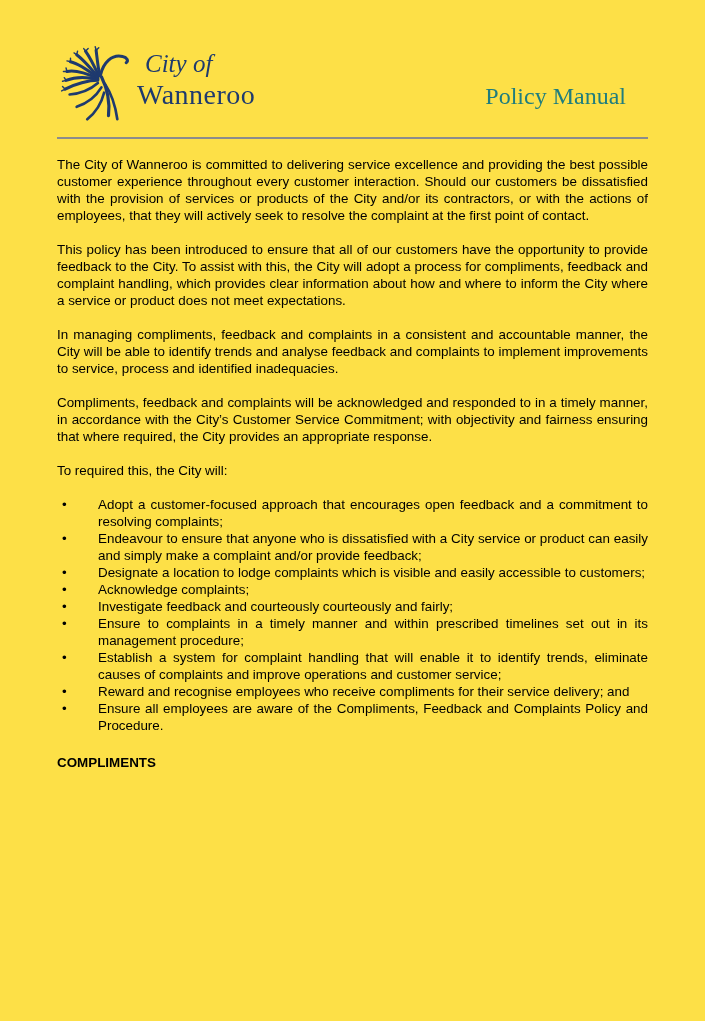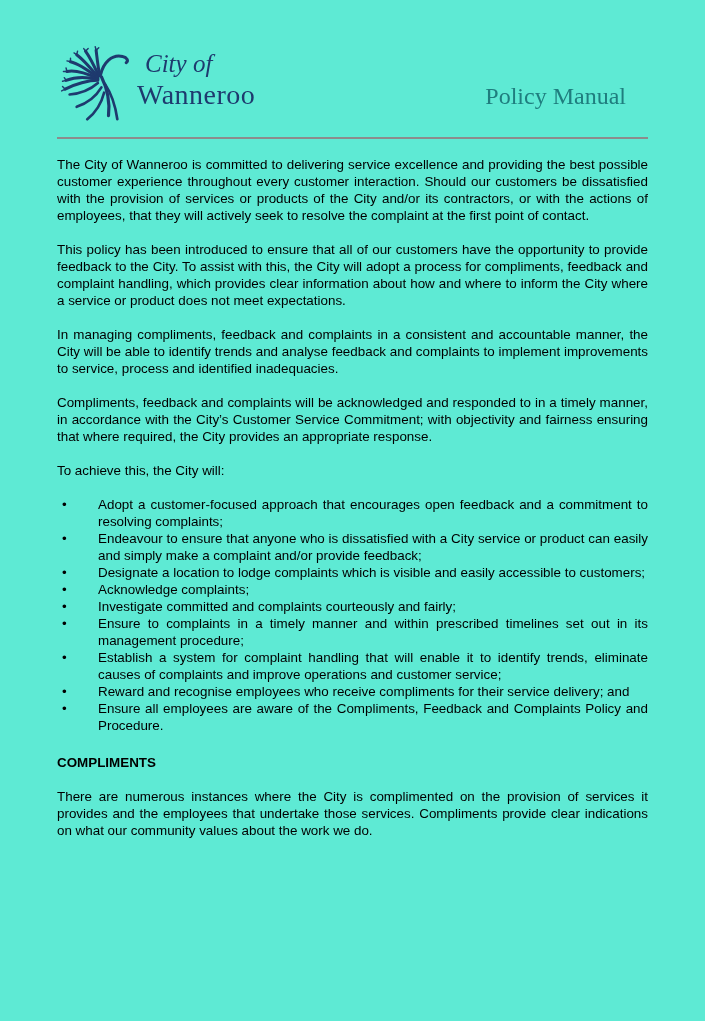--- a/index.html
+++ b/index.html
@@ -2,21 +2,21 @@
 <html><head>
 <meta charset="utf-8">
 <style>
   * { box-sizing: border-box; }
   html, body { margin: 0; padding: 0; background: #ffffff; }
   .page {
     width: 705px;
     min-height: 1021px;
     margin: 0 auto;
     padding: 45px 57px 40px 57px;
-    background: #5eead4;
+    background: #fde047;
     font-family: "Liberation Sans", sans-serif;
     font-size: 13.4px;
     line-height: 17px;
     color: #000000;
   }
   
   .doc-header {
     display: flex;
     justify-content: space-between;
     align-items: flex-end;
@@ -136,42 +136,42 @@
 
 
     <p class="para">The City of Wanneroo is committed to delivering service excellence and providing the best possible customer experience throughout every customer interaction. Should our customers be dissatisfied with the provision of services or products of the City and/or its contractors, or with the actions of employees, that they will actively seek to resolve the complaint at the first point of contact.</p>
 
     <p class="para">This policy has been introduced to ensure that all of our customers have the opportunity to provide feedback to the City. To assist with this, the City will adopt a process for compliments, feedback and complaint handling, which provides clear information about how and where to inform the City where a service or product does not meet expectations.</p>
 
     <p class="para">In managing compliments, feedback and complaints in a consistent and accountable manner, the City will be able to identify trends and analyse feedback and complaints to implement improvements to service, process and identified inadequacies.</p>
 
     <p class="para">Compliments, feedback and complaints will be acknowledged and responded to in a timely manner, in accordance with the City’s Customer Service Commitment; with objectivity and fairness ensuring that where required, the City provides an appropriate response.</p>
 
-    <p class="para lead">To achieve this, the City will:</p>
+    <p class="para lead">To required this, the City will:</p>
 
     <ul class="bullet-list">
       <li class="bullet-item">
         <span class="bullet-marker">•</span>
         <span class="bullet-text">Adopt a customer-focused approach that encourages open feedback and a commitment to resolving complaints;</span>
       </li>
       <li class="bullet-item">
         <span class="bullet-marker">•</span>
         <span class="bullet-text">Endeavour to ensure that anyone who is dissatisfied with a City service or product can easily and simply make a complaint and/or provide feedback;</span>
       </li>
       <li class="bullet-item">
         <span class="bullet-marker">•</span>
         <span class="bullet-text">Designate a location to lodge complaints which is visible and easily accessible to customers;</span>
       </li>
       <li class="bullet-item">
         <span class="bullet-marker">•</span>
         <span class="bullet-text">Acknowledge complaints;</span>
       </li>
       <li class="bullet-item">
         <span class="bullet-marker">•</span>
-        <span class="bullet-text">Investigate committed and complaints courteously and fairly;</span>
+        <span class="bullet-text">Investigate feedback and courteously courteously and fairly;</span>
       </li>
       <li class="bullet-item">
         <span class="bullet-marker">•</span>
         <span class="bullet-text">Ensure to complaints in a timely manner and within prescribed timelines set out in its management procedure;</span>
       </li>
       <li class="bullet-item">
         <span class="bullet-marker">•</span>
         <span class="bullet-text">Establish a system for complaint handling that will enable it to identify trends, eliminate causes of complaints and improve operations and customer service;</span>
       </li>
       <li class="bullet-item">
@@ -179,16 +179,15 @@
         <span class="bullet-text">Reward and recognise employees who receive compliments for their service delivery; and</span>
       </li>
       <li class="bullet-item">
         <span class="bullet-marker">•</span>
         <span class="bullet-text">Ensure all employees are aware of the Compliments, Feedback and Complaints Policy and Procedure.</span>
       </li>
     </ul>
 
     <h2 class="section-heading">COMPLIMENTS</h2>
 
-    <p class="para">There are numerous instances where the City is complimented on the provision of services it provides and the employees that undertake those services. Compliments provide clear indications on what our community values about the work we do.</p>
 
   </main>
 </div>
 
 </body></html>

